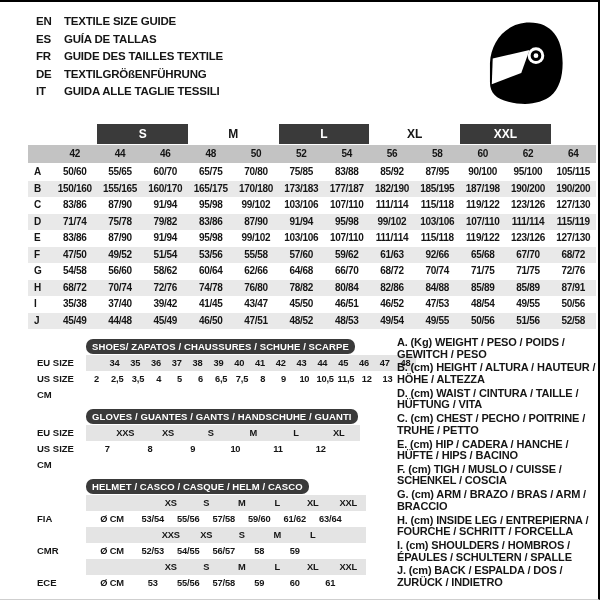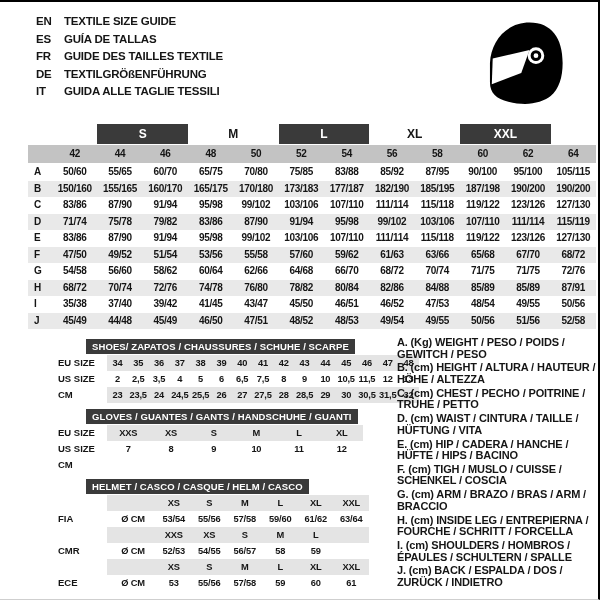--- a/index.html
+++ b/index.html
@@ -24,25 +24,25 @@
   .nums-row .cell{line-height:18px;}
   .drow{height:16.5px;}
   .drow .cell{line-height:16.5px;}
   .stripe{background:var(--stripe,#e9e9e9);}
   .cell{text-align:center;font-weight:700;font-size:10px;letter-spacing:-0.3px;white-space:nowrap;}
   .cell.lab{text-align:left;padding-left:6px;}
   
   .lower{position:absolute;left:30px;top:337px;}
   .tbl{margin-bottom:6px;}
   .bar-row{display:flex;margin-bottom:1px;}
-  .bar{background:var(--dark,#3a3a3a);color:#fff;font-weight:700;font-size:9.5px;height:15px;line-height:15px;padding:0 6px;letter-spacing:.1px;white-space:nowrap;}
-  .sub-row{display:flex;height:16px;margin-left:21px;}
+  .bar{background:var(--dark,#3a3a3a);color:#fff;font-weight:700;font-size:9.5px;height:15px;line-height:15px;padding:0 6px;letter-spacing:.1px;white-space:nowrap;border-radius:7px;}
+  .sub-row{display:flex;height:16px;}
   .sub-label{flex:0 0 56px;font-weight:700;font-size:9.5px;line-height:16px;padding-left:7px;box-sizing:border-box;white-space:nowrap;}
   .sub-cells{display:flex;}
-  .shaded{background:var(--shade,#e4e4e4);}
+  .shaded{background:var(--shade,#e4e4e4);padding-left:18px;}
   .scell{flex:1;text-align:center;font-weight:700;font-size:9.3px;line-height:16px;letter-spacing:-0.2px;white-space:nowrap;}
   .shoes-tbl .sub-cells{width:312px;}
   .gloves-tbl .sub-cells{width:256px;}
   .helm-tbl .sub-cells{width:262px;}
   .ucell{flex:0 0 46px;text-align:center;padding-left:3px;}
   
   .legend{position:absolute;left:397px;top:335px;width:202px;}
   .legend-item{font-weight:700;font-size:11px;line-height:11.6px;letter-spacing:-0.15px;margin-bottom:2.2px;}
 </style>
 </head>
@@ -184,21 +184,21 @@
         <div class="drow stripe">
           <div class="cell lab">F</div>
           <div class="cell">47/50</div>
           <div class="cell">49/52</div>
           <div class="cell">51/54</div>
           <div class="cell">53/56</div>
           <div class="cell">55/58</div>
           <div class="cell">57/60</div>
           <div class="cell">59/62</div>
           <div class="cell">61/63</div>
-          <div class="cell">63/66</div>
+          <div class="cell">92/66</div>
           <div class="cell">65/68</div>
           <div class="cell">67/70</div>
           <div class="cell">68/72</div>
         </div>
         <div class="drow">
           <div class="cell lab">G</div>
           <div class="cell">54/58</div>
           <div class="cell">56/60</div>
           <div class="cell">58/62</div>
           <div class="cell">60/64</div>
@@ -300,37 +300,20 @@
             <div class="scell">9</div>
             <div class="scell">10</div>
             <div class="scell">10,5</div>
             <div class="scell">11,5</div>
             <div class="scell">12</div>
             <div class="scell">13</div>
           </div>
         </div>
         <div class="sub-row">
           <div class="sub-label">CM</div>
-          <div class="sub-cells shaded">
-            <div class="scell">23</div>
-            <div class="scell">23,5</div>
-            <div class="scell">24</div>
-            <div class="scell">24,5</div>
-            <div class="scell">25,5</div>
-            <div class="scell">26</div>
-            <div class="scell">27</div>
-            <div class="scell">27,5</div>
-            <div class="scell">28</div>
-            <div class="scell">28,5</div>
-            <div class="scell">29</div>
-            <div class="scell">30</div>
-            <div class="scell">30,5</div>
-            <div class="scell">31,5</div>
-            <div class="scell">32</div>
-          </div>
         </div>
       </div>
     <div class="tbl gloves-tbl">
         <div class="bar-row">
           <div class="sub-label"></div>
           <div class="bar">GLOVES / GUANTES / GANTS / HANDSCHUHE / GUANTI</div>
         </div>
         <div class="sub-row">
           <div class="sub-label">EU SIZE</div>
           <div class="sub-cells shaded">
@@ -433,22 +416,22 @@
             <div class="scell">60</div>
             <div class="scell">61</div>
           </div>
         </div>
       </div>
   </div>
 
   <div class="legend">
       <div class="legend-item">A. (Kg) WEIGHT / PESO / POIDS / GEWITCH / PESO</div>
       <div class="legend-item">B. (cm) HEIGHT / ALTURA / HAUTEUR / HÖHE / ALTEZZA</div>
+      <div class="legend-item">D. (cm) WAIST / CINTURA / TAILLE / HÜFTUNG / VITA</div>
       <div class="legend-item">C. (cm) CHEST / PECHO / POITRINE / TRUHE / PETTO</div>
-      <div class="legend-item">D. (cm) WAIST / CINTURA / TAILLE / HÜFTUNG / VITA</div>
       <div class="legend-item">E. (cm) HIP / CADERA / HANCHE / HÜFTE / HIPS / BACINO</div>
       <div class="legend-item">F. (cm) TIGH / MUSLO / CUISSE / SCHENKEL / COSCIA</div>
       <div class="legend-item">G. (cm) ARM / BRAZO / BRAS / ARM / BRACCIO</div>
       <div class="legend-item">H. (cm) INSIDE LEG / ENTREPIERNA / FOURCHE / SCHRITT / FORCELLA</div>
       <div class="legend-item">I. (cm) SHOULDERS / HOMBROS / ÉPAULES / SCHULTERN / SPALLE</div>
       <div class="legend-item">J. (cm) BACK / ESPALDA / DOS / ZURÜCK / INDIETRO</div>
     </div>
 
 </div>
 

